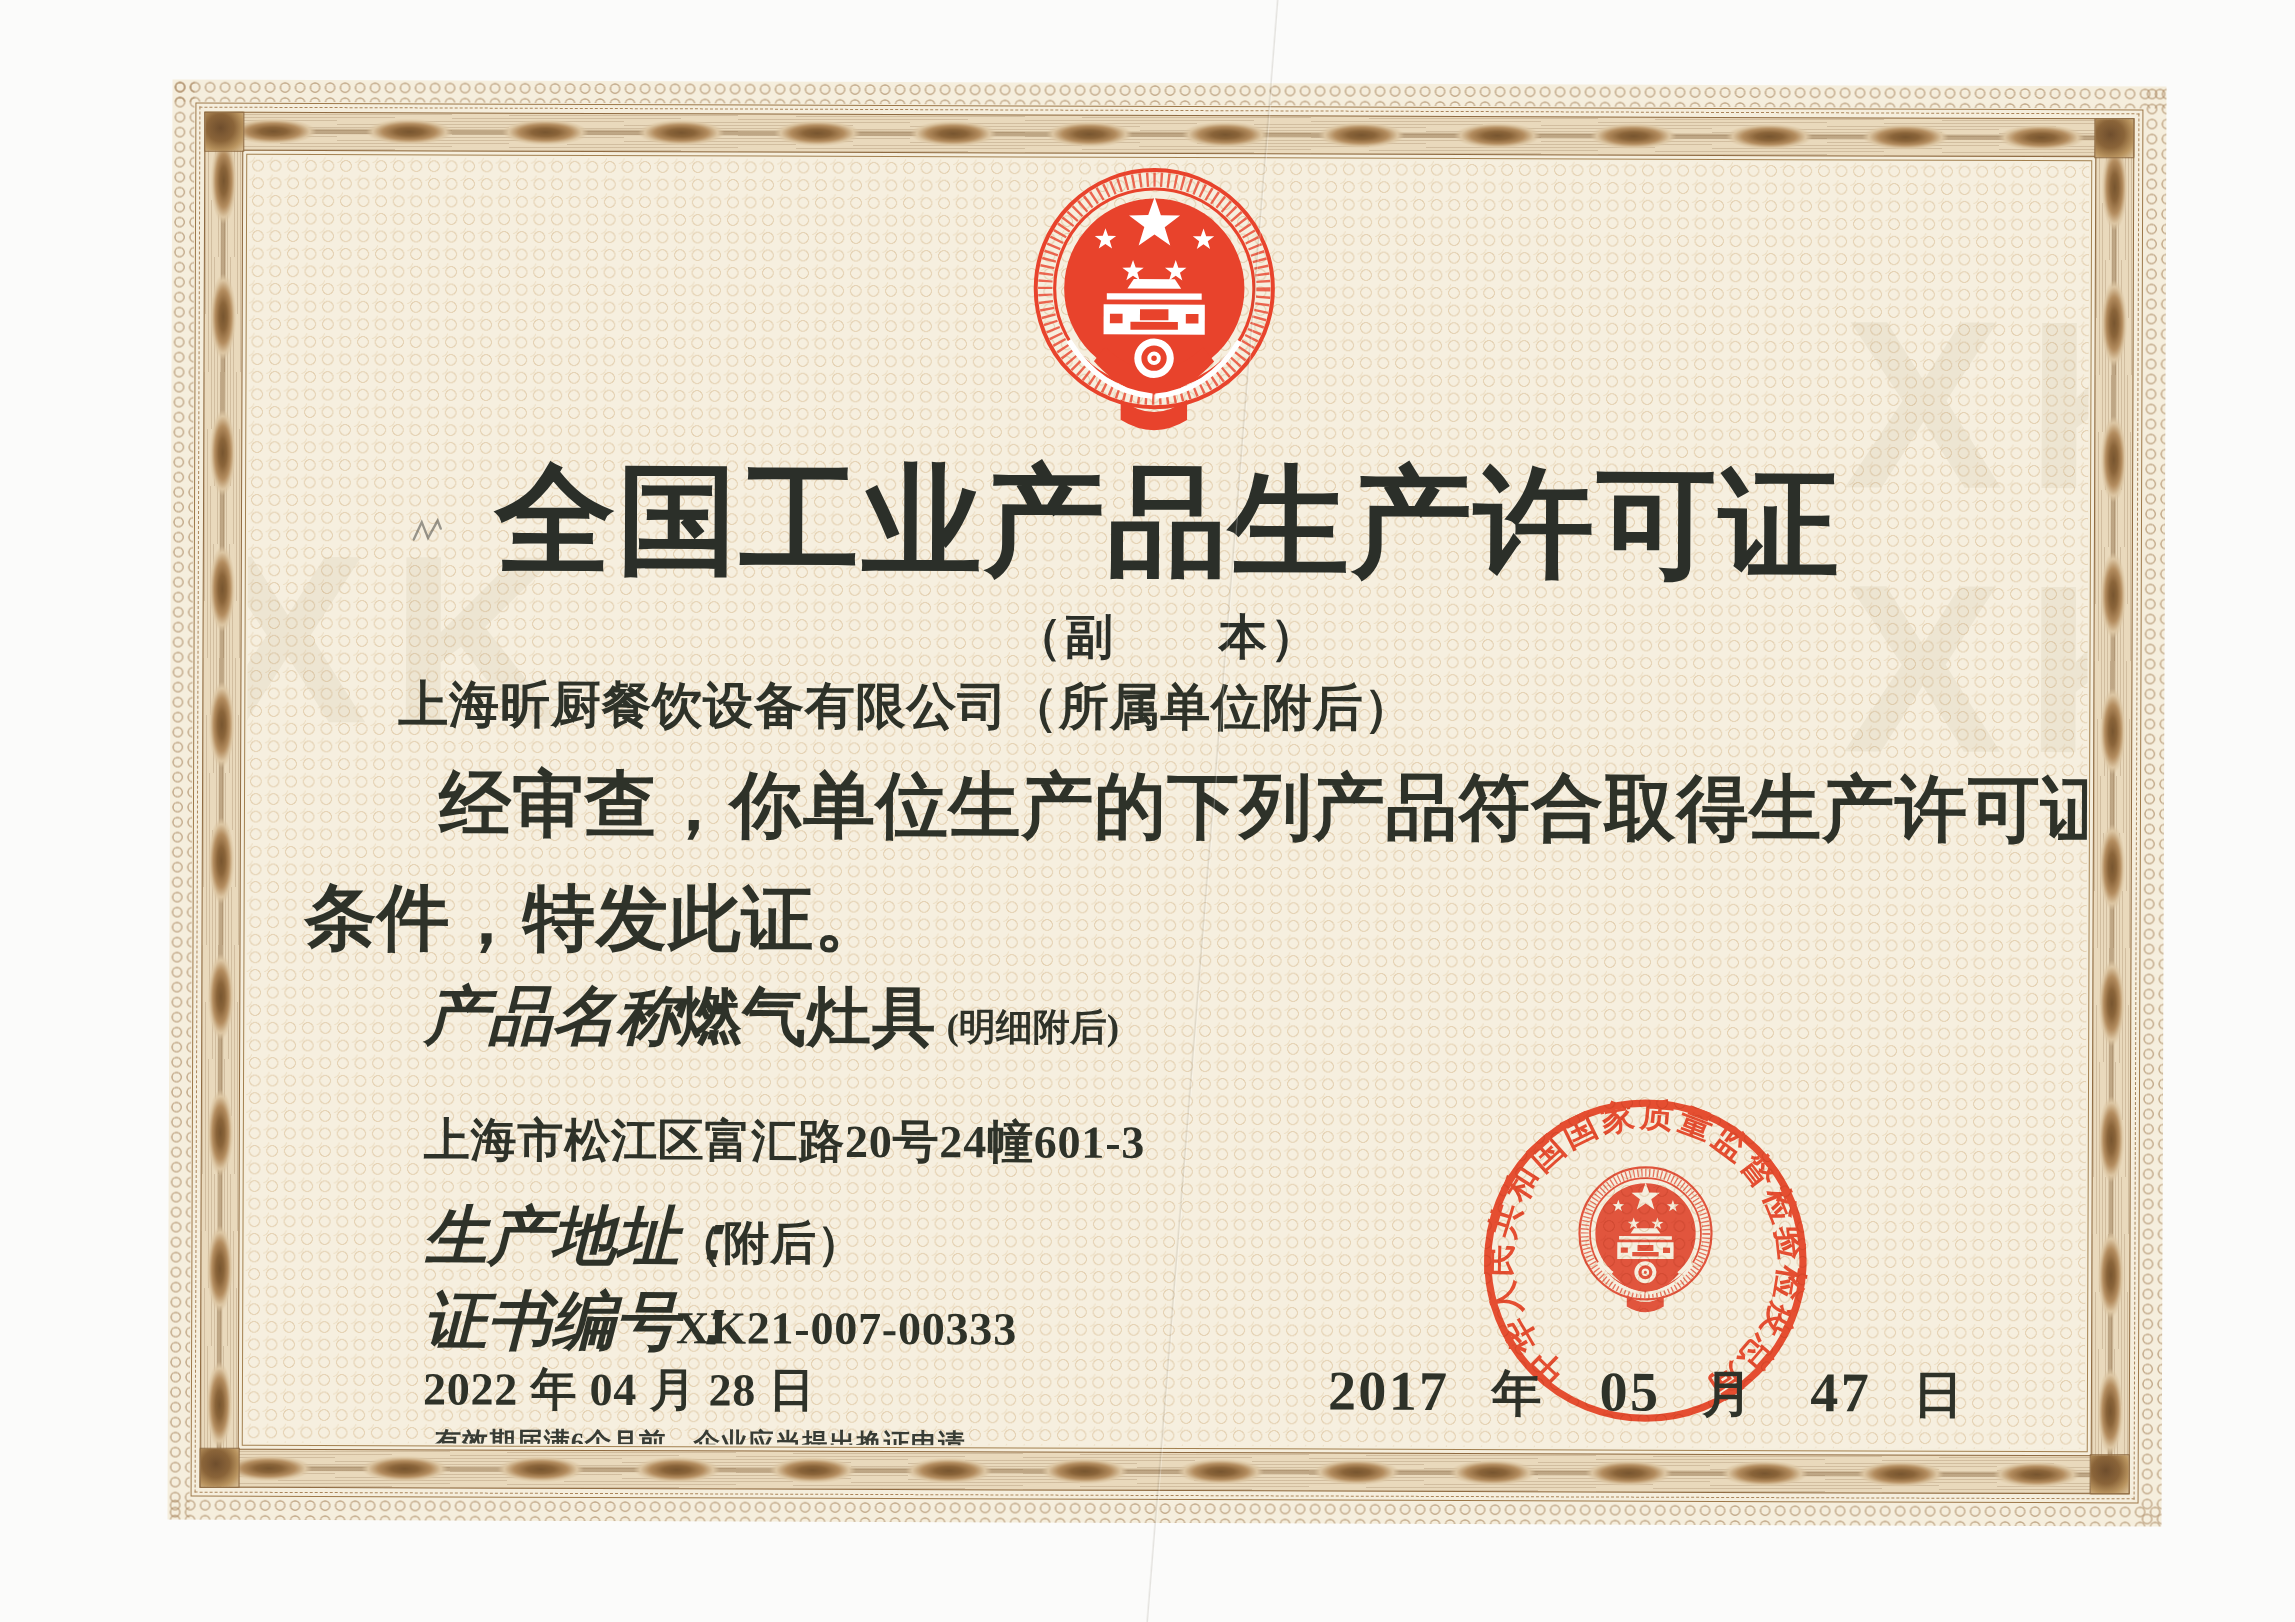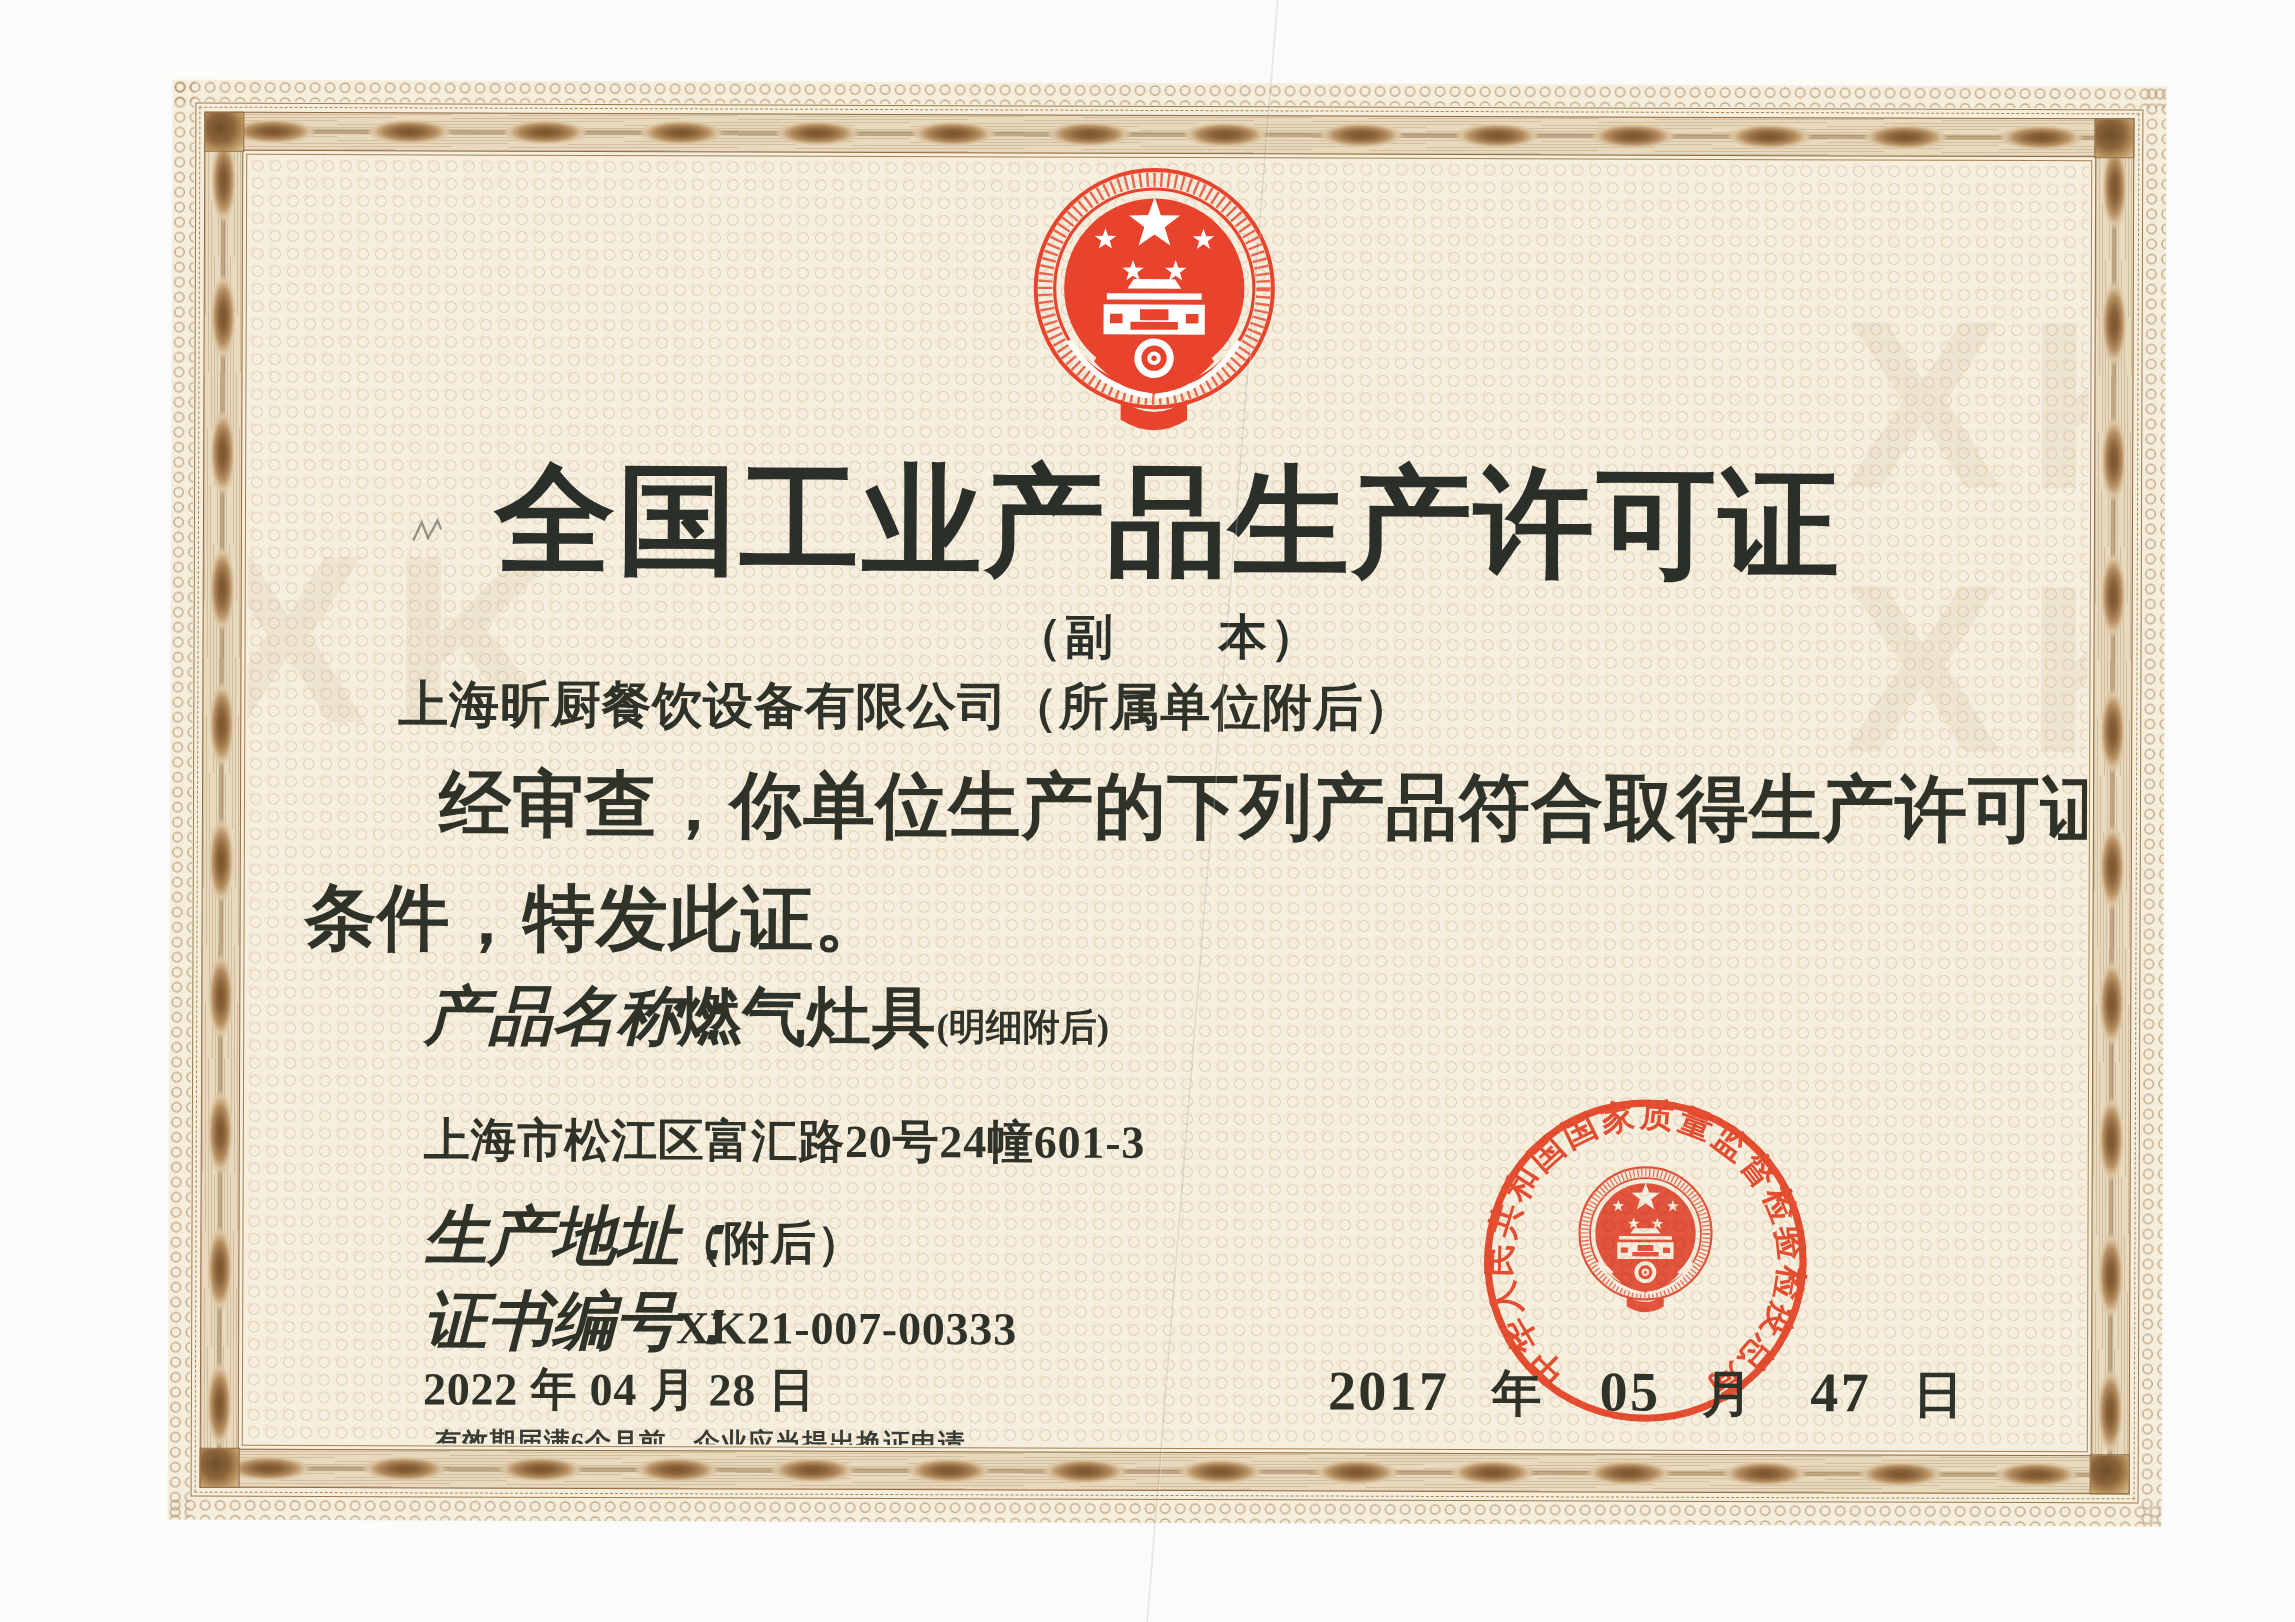--- a/index.html
+++ b/index.html
@@ -65,21 +65,21 @@
   .company{position:absolute;left:151px;top:514px;z-index:2;
       font-size:50px;font-weight:800;letter-spacing:0.8px;}
   .bodyline{position:absolute;z-index:2;font-size:72px;font-weight:900;letter-spacing:0.8px;white-space:nowrap;}
   .b1{left:192px;top:599px;}
   .b2{left:58px;top:713px;}
 
   .row{position:absolute;left:178px;display:flex;align-items:baseline;z-index:2;white-space:nowrap;}
   .lbl{font-size:64px;font-weight:900;width:253px;flex:0 0 253px;font-style:italic;}
   .val{font-size:46px;font-weight:700;letter-spacing:0.8px;}
   .val-big{font-size:64px;font-weight:900;}
-  .note{font-size:37px;font-weight:800;margin-left:0;}
+  .note{font-size:37px;font-weight:800;margin-left:10px;}
 
   .footnote{position:absolute;left:190px;top:1267px;z-index:2;
       font-size:26.4px;font-weight:700;color:#383c35;letter-spacing:0.8px;}
 
   .issue-date{position:absolute;left:1067px;top:1198px;display:flex;align-items:baseline;
       gap:42px;z-index:4;}
   .dnum{font-size:56px;font-weight:700;letter-spacing:2.4px;margin-left:16px;}
   .dunit{font-size:50px;font-weight:900;}
 
   .seal{position:absolute;left:1232px;top:931px;width:336px;height:336px;z-index:3;

